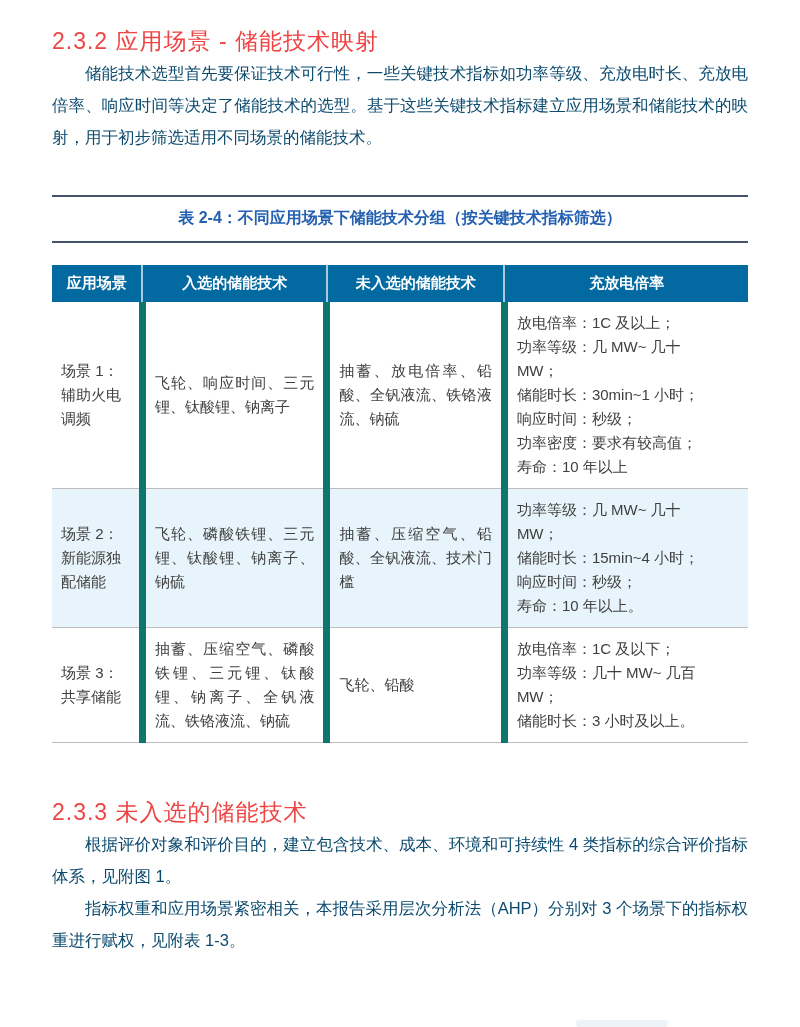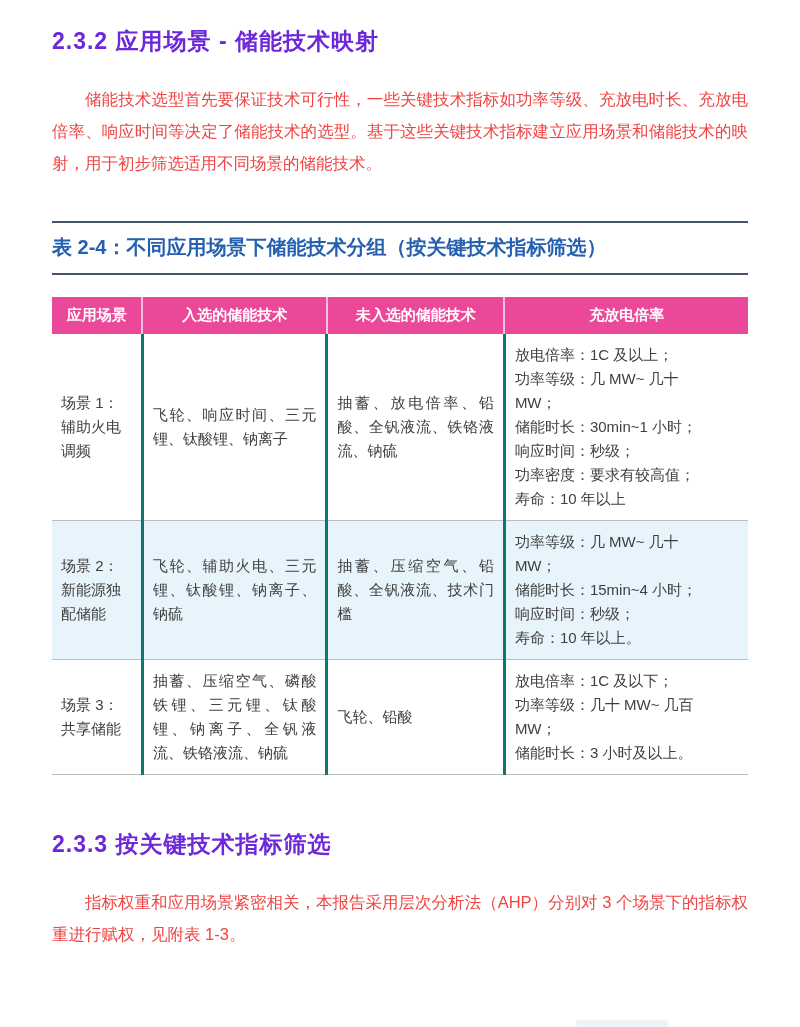--- a/index.html
+++ b/index.html
@@ -7,77 +7,76 @@
   body {
     width: 800px; height: 1027px; overflow: hidden;
     font-family: "Liberation Sans", "DejaVu Sans", sans-serif;
     color: #404040;
   }
   .content { padding: 0 52px; }
 
   .section-heading {
     margin-top: 26px;
     font-size: 23px;
-    font-weight: bold;
-    color: #6d28d9;
+    font-weight: normal;
+    color: #ef4444;
     letter-spacing: 1px;
   }
   .body-paragraph {
-    margin-top: 26px;
     font-size: 16.5px;
     line-height: 32px;
     text-align: justify;
     text-indent: 2em;
-    color: #ef4444;
+    color: #0c4a6e;
   }
 
   .caption-block { margin-top: 42px; }
   .caption-rule {
     height: 0; border-top: 2px solid #44546a;
   }
   .table-caption {
     padding: 11px 0 12px 0;
-    text-align: left;
-    font-size: 20px;
+    text-align: center;
+    font-size: 16px;
     font-weight: bold;
     color: #2560b0;
   }
 
   table.storage-table {
     margin-top: 22px;
     width: 100%;
     border-collapse: collapse;
     table-layout: fixed;
     font-size: 15px;
     color: #3f3f3f;
   }
   .storage-table col.c1 { width: 13%; }
   .storage-table col.c2 { width: 26.5%; }
   .storage-table col.c3 { width: 25.5%; }
   .storage-table col.c4 { width: 35%; }
 
   .storage-table thead th {
-    background: #ec4899;
+    background: #0369a1;
     color: #ffffff;
     font-weight: bold;
     font-size: 15px;
     height: 37px;
     text-align: center;
     vertical-align: middle;
     border-left: 2px solid rgba(255,255,255,0.65);
   }
   .storage-table thead th:first-child { border-left: none; }
 
   .storage-table tbody tr { border-bottom: 1px solid #bdbdbd; }
   .storage-table tbody td {
     padding: 9px 9px;
     vertical-align: middle;
     line-height: 24px;
     text-align: justify;
-    border-left: 3px solid #0f766e;
+    border-left: 7px solid #0f766e;
   }
   .storage-table tbody td:first-child { border-left: none; }
   .storage-table tbody tr.highlight td { background: #e8f4fb; }
   .prelines { white-space: pre-line; text-align: left; }
 
   .second-section { margin-top: 54px; }
 
   .bottom-artifact {
     position: absolute;
     left: 576px; top: 1020px;
@@ -128,41 +127,42 @@
 MW；
 储能时长：30min~1 小时；
 响应时间：秒级；
 功率密度：要求有较高值；
 寿命：10 年以上</td>
       </tr>
       <tr class="highlight">
         <td class="prelines">场景 2：
 新能源独
 配储能</td>
-        <td>飞轮、辅助火电、三元锂、钛酸锂、钠离子、钠硫</td>
+        <td>飞轮、磷酸铁锂、三元锂、钛酸锂、钠离子、钠硫</td>
         <td>抽蓄、压缩空气、铅酸、全钒液流、技术门槛</td>
         <td class="prelines">功率等级：几 MW~ 几十
 MW；
 储能时长：15min~4 小时；
 响应时间：秒级；
 寿命：10 年以上。</td>
       </tr>
       <tr>
         <td class="prelines">场景 3：
 共享储能</td>
         <td>抽蓄、压缩空气、磷酸铁锂、三元锂、钛酸锂、钠离子、全钒液流、铁铬液流、钠硫</td>
         <td>飞轮、铅酸</td>
         <td class="prelines">放电倍率：1C 及以下；
 功率等级：几十 MW~ 几百
 MW；
 储能时长：3 小时及以上。</td>
       </tr>
     </tbody>
   </table>
 
-  <h2 class="section-heading second-section">2.3.3 按关键技术指标筛选</h2>
+  <h2 class="section-heading second-section">2.3.3 未入选的储能技术</h2>
 
+  <p class="body-paragraph">根据评价对象和评价目的，建立包含技术、成本、环境和可持续性 4 类指标的综合评价指标体系，见附图 1。</p>
 
   <p class="body-paragraph">指标权重和应用场景紧密相关，本报告采用层次分析法（AHP）分别对 3 个场景下的指标权重进行赋权，见附表 1-3。</p>
 
 </div>
 
 <div class="bottom-artifact"></div>
 
 </body></html>

